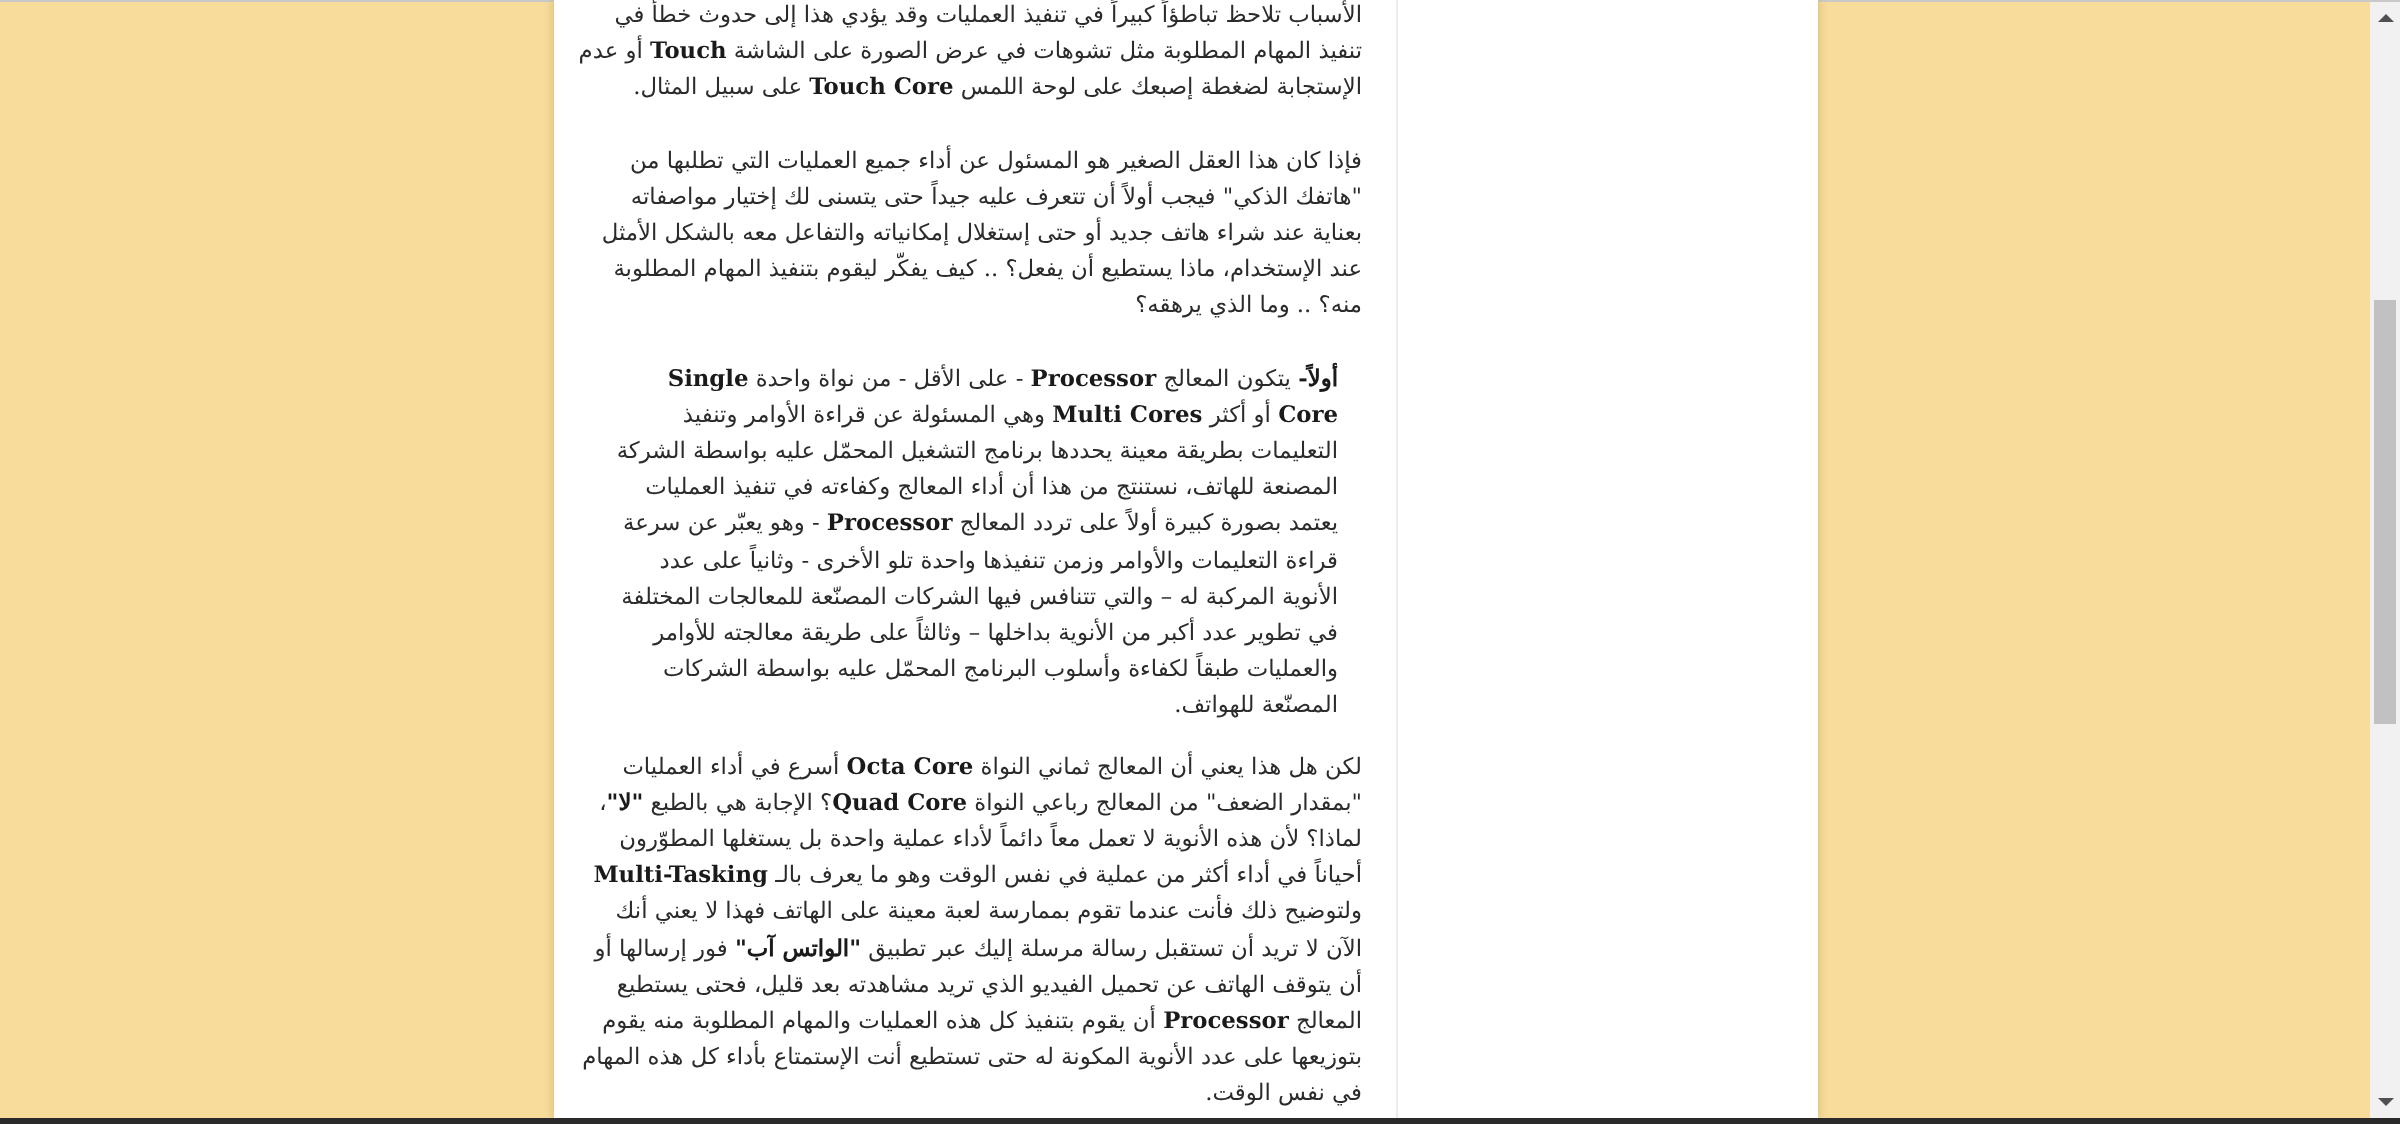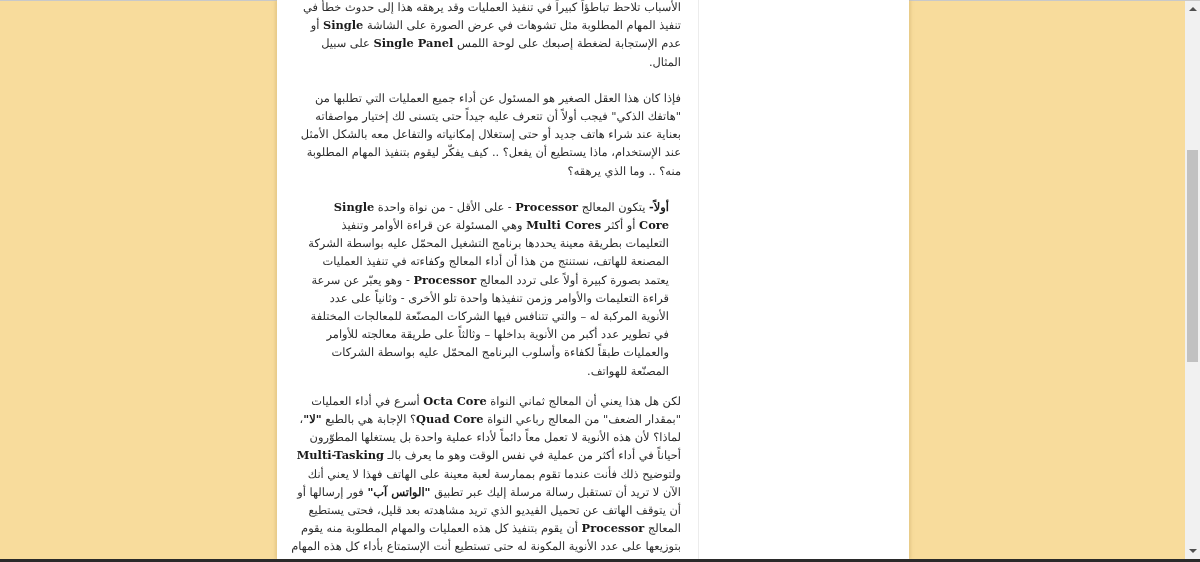--- a/index.html
+++ b/index.html
@@ -35,21 +35,21 @@
   </style>
 </head>
 <body>
 
 <div class="topbar"></div>
 
 <div class="page">
   <div class="article">
 
     <p>
-      <span>الأسباب تلاحظ تباطؤاً كبيراً في تنفيذ العمليات وقد يرهقه هذا إلى حدوث خطأ في تنفيذ المهام المطلوبة مثل تشوهات في عرض الصورة على الشاشة </span><b>Single</b><span> أو عدم الإستجابة لضغطة إصبعك على لوحة اللمس </span><b>Single Panel</b><span> على سبيل المثال.</span>
+      <span>الأسباب تلاحظ تباطؤاً كبيراً في تنفيذ العمليات وقد يؤدي هذا إلى حدوث خطأ في تنفيذ المهام المطلوبة مثل تشوهات في عرض الصورة على الشاشة </span><b>Touch</b><span> أو عدم الإستجابة لضغطة إصبعك على لوحة اللمس </span><b>Touch Core</b><span> على سبيل المثال.</span>
     </p>
 
     <p>فإذا كان هذا العقل الصغير هو المسئول عن أداء جميع العمليات التي تطلبها من "هاتفك الذكي" فيجب أولاً أن تتعرف عليه جيداً حتى يتسنى لك إختيار مواصفاته بعناية عند شراء هاتف جديد أو حتى إستغلال إمكانياته والتفاعل معه بالشكل الأمثل عند الإستخدام، ماذا يستطيع أن يفعل؟ .. كيف يفكّر ليقوم بتنفيذ المهام المطلوبة منه؟ .. وما الذي يرهقه؟</p>
 
     <p class="tight">
       <b>أولاً-</b><span> يتكون المعالج </span><b>Processor</b><span> - على الأقل - من نواة واحدة </span><b>Single Core</b><span> أو أكثر </span><b>Multi Cores</b><span> وهي المسئولة عن قراءة الأوامر وتنفيذ التعليمات بطريقة معينة يحددها برنامج التشغيل المحمّل عليه بواسطة الشركة المصنعة للهاتف، نستنتج من هذا أن أداء المعالج وكفاءته في تنفيذ العمليات يعتمد بصورة كبيرة أولاً على تردد المعالج </span><b>Processor</b><span> - وهو يعبّر عن سرعة قراءة التعليمات والأوامر وزمن تنفيذها واحدة تلو الأخرى - وثانياً على عدد الأنوية المركبة له – والتي تتنافس فيها الشركات المصنّعة للمعالجات المختلفة في تطوير عدد أكبر من الأنوية بداخلها – وثالثاً على طريقة معالجته للأوامر والعمليات طبقاً لكفاءة وأسلوب البرنامج المحمّل عليه بواسطة الشركات المصنّعة للهواتف.</span>
     </p>
 
     <p>
       <span>لكن هل هذا يعني أن المعالج ثماني النواة </span><b>Octa Core</b><span> أسرع في أداء العمليات "بمقدار الضعف" من المعالج رباعي النواة </span><b>Quad Core</b><span>؟ الإجابة هي بالطبع </span><b>"لا"</b><span>، لماذا؟ لأن هذه الأنوية لا تعمل معاً دائماً لأداء عملية واحدة بل يستغلها المطوّرون أحياناً في أداء أكثر من عملية في نفس الوقت وهو ما يعرف بالـ </span><b>Multi-Tasking</b><span> ولتوضيح ذلك فأنت عندما تقوم بممارسة لعبة معينة على الهاتف فهذا لا يعني أنك الآن لا تريد أن تستقبل رسالة مرسلة إليك عبر تطبيق </span><b>"الواتس آب"</b><span> فور إرسالها أو أن يتوقف الهاتف عن تحميل الفيديو الذي تريد مشاهدته بعد قليل، فحتى يستطيع المعالج </span><b>Processor</b><span> أن يقوم بتنفيذ كل هذه العمليات والمهام المطلوبة منه يقوم بتوزيعها على عدد الأنوية المكونة له حتى تستطيع أنت الإستمتاع بأداء كل هذه المهام في نفس الوقت.</span>

